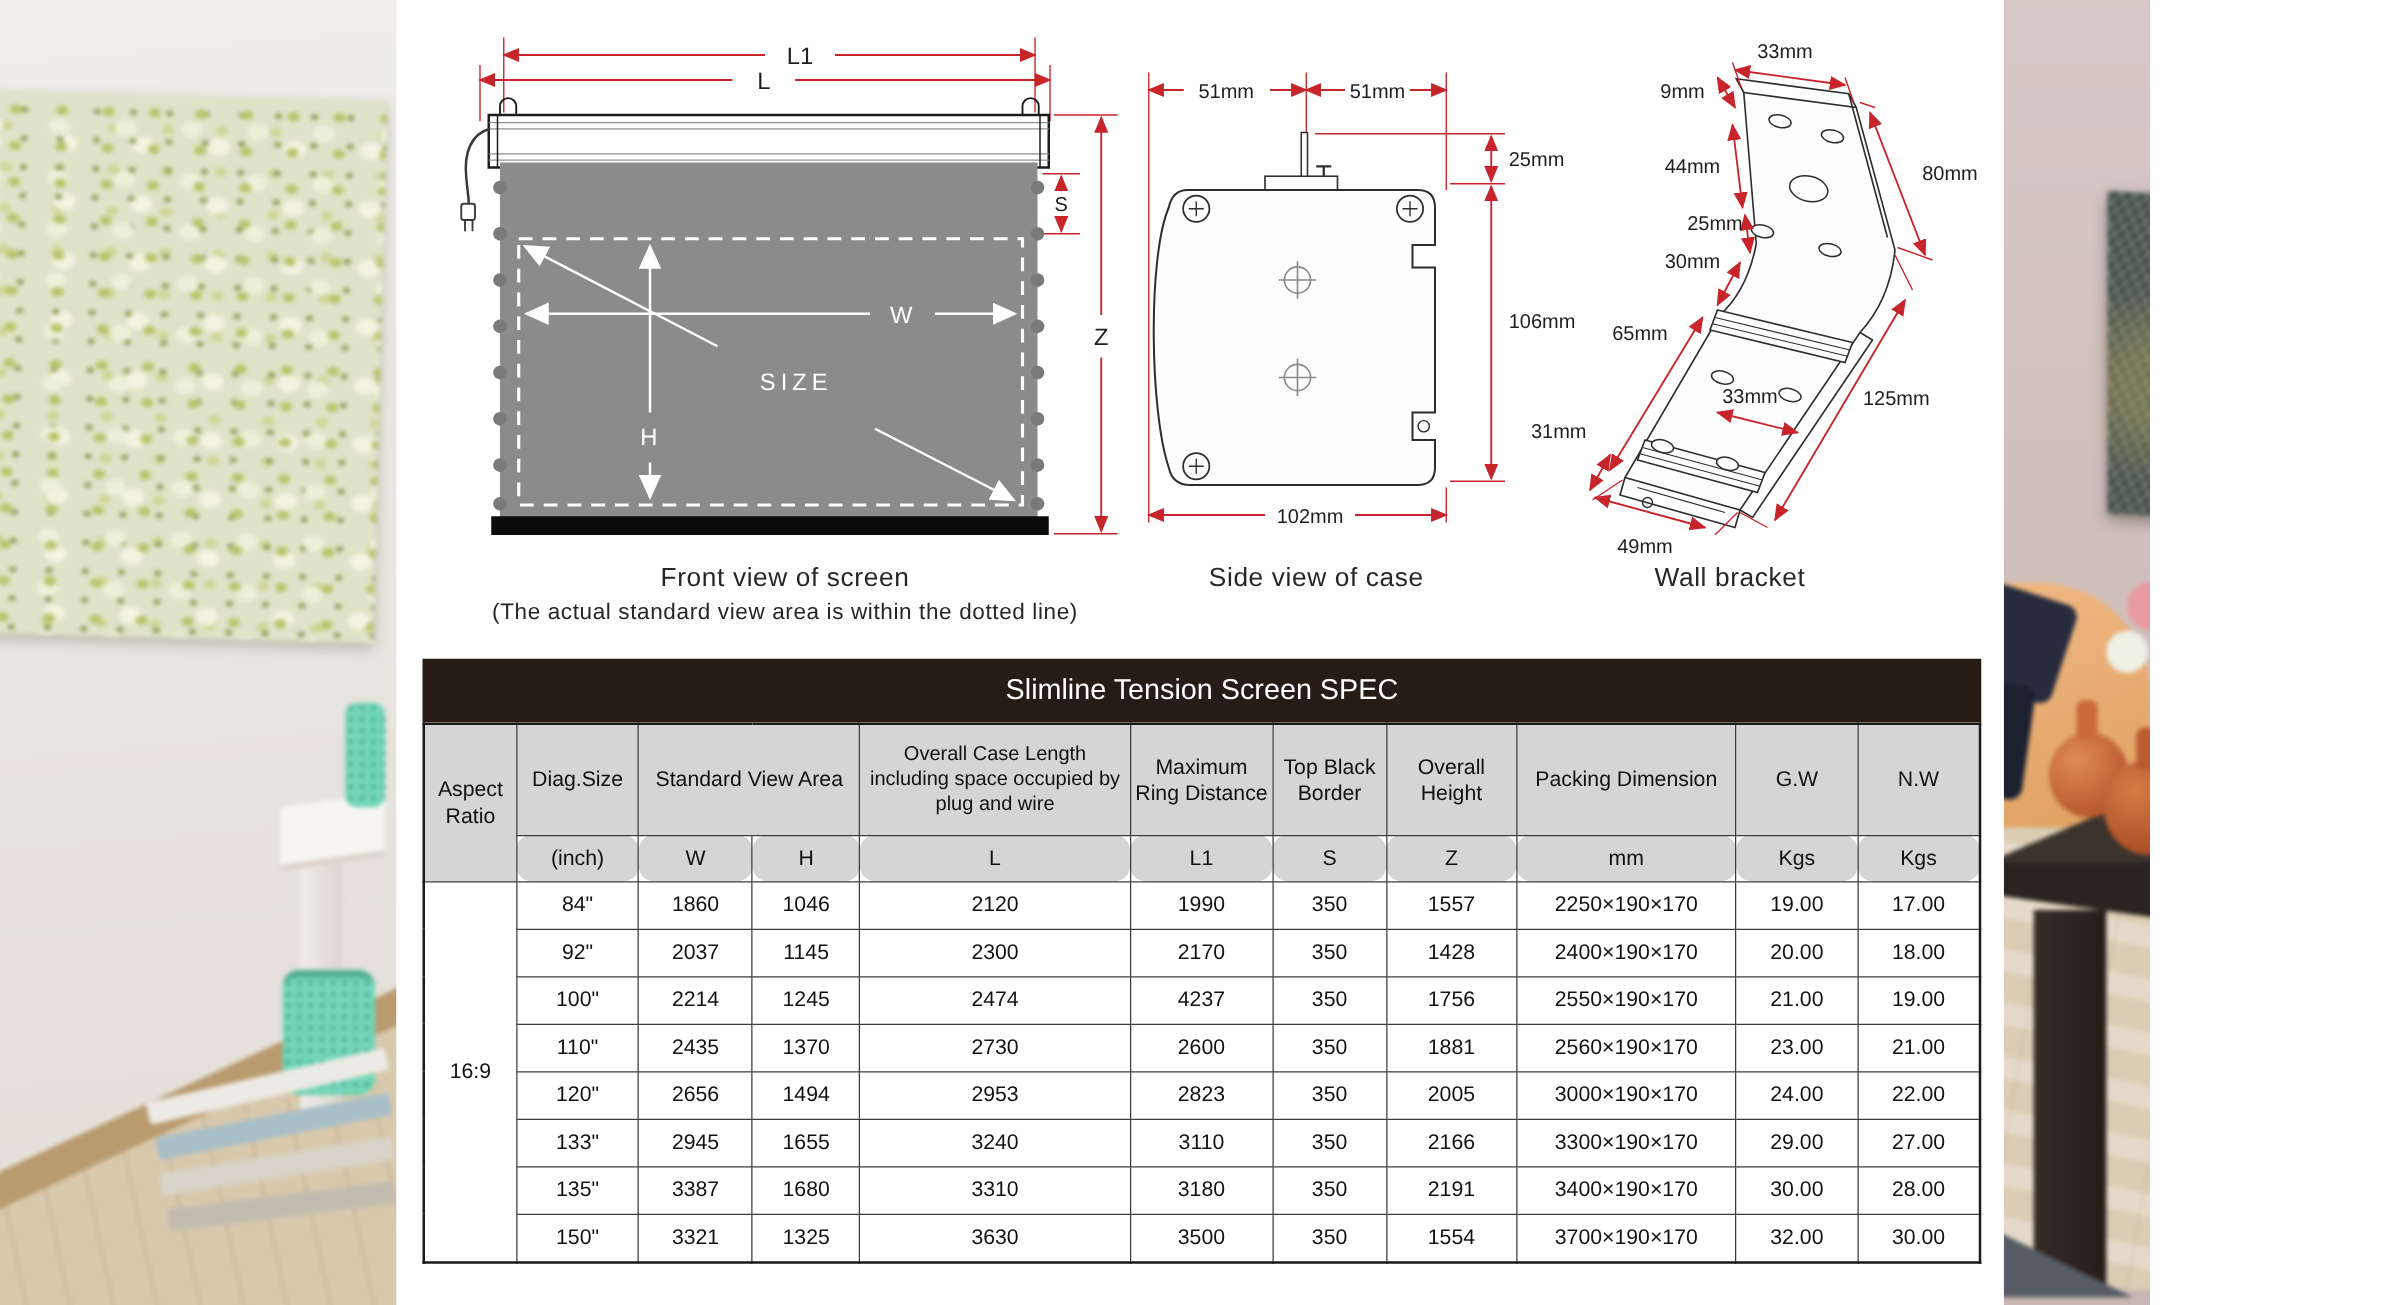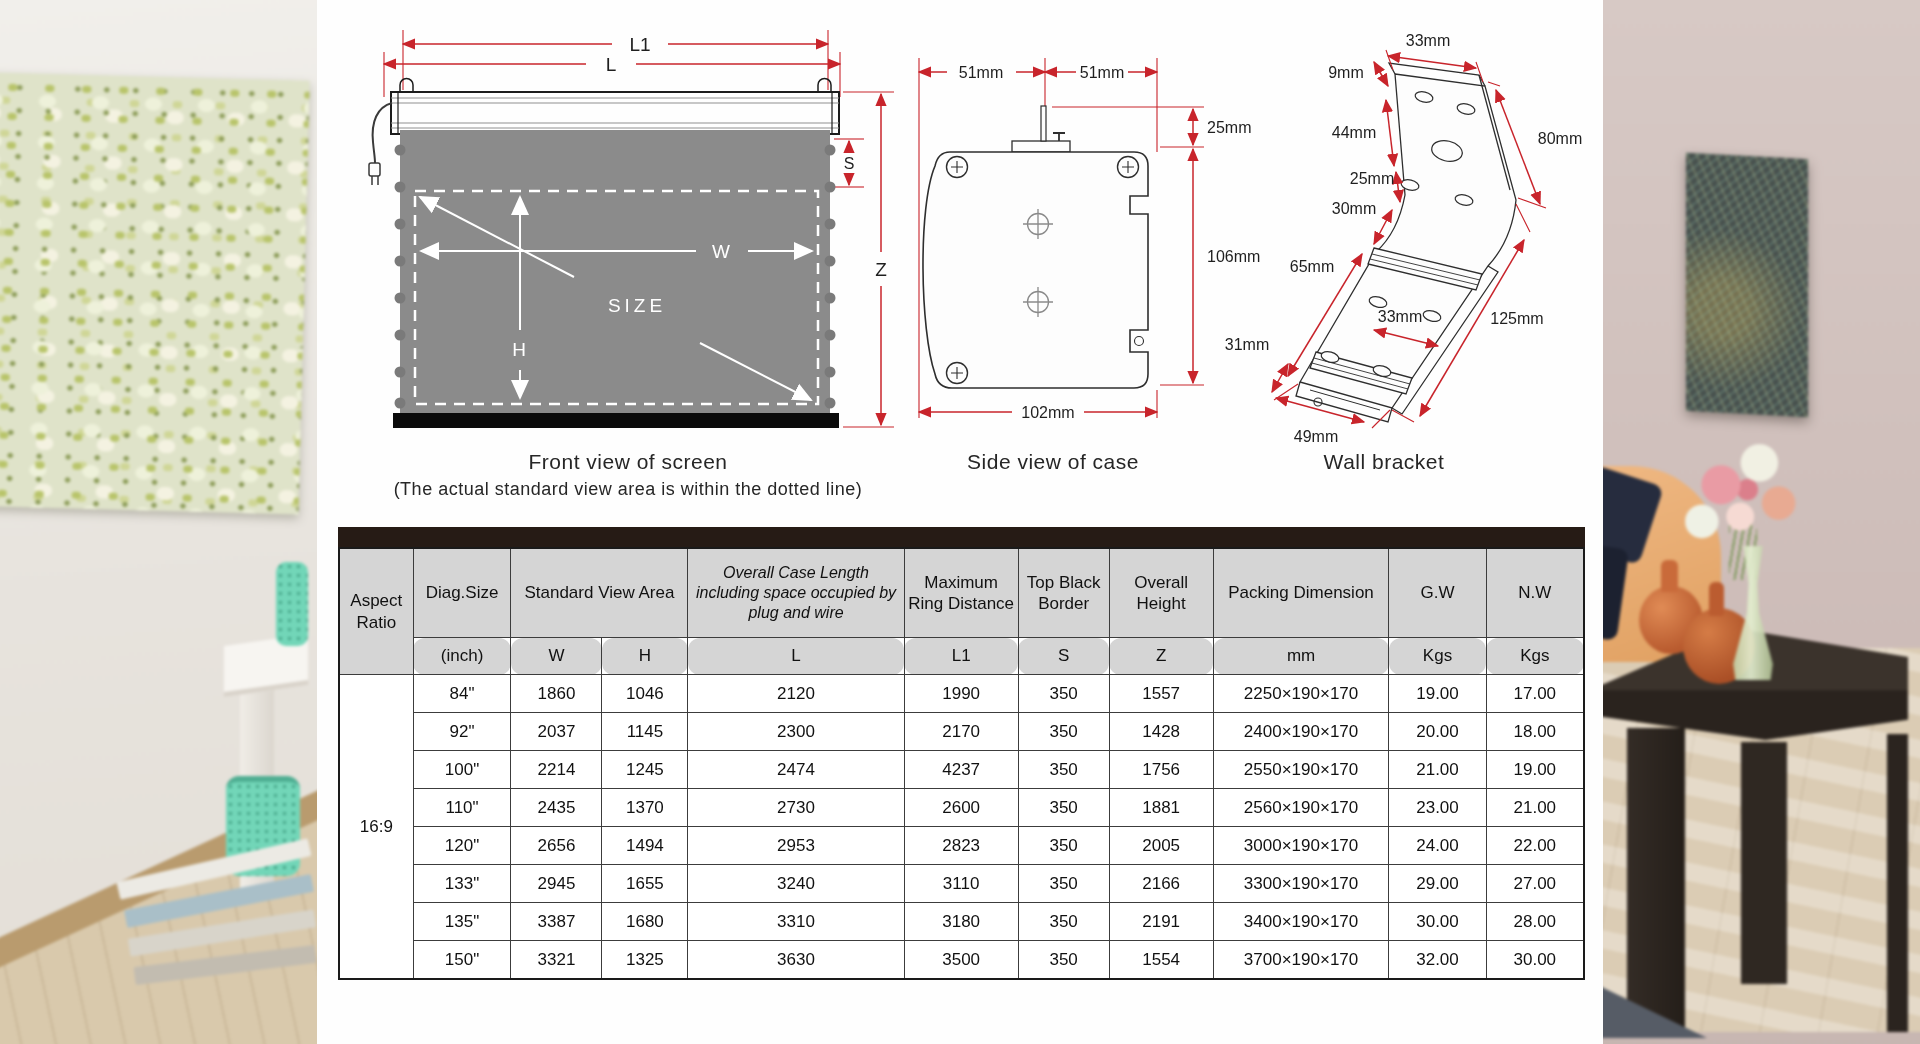--- a/index.html
+++ b/index.html
@@ -1,16 +1,16 @@
 <!DOCTYPE html>
 <html><head>
 <meta charset="utf-8">
 <style>
   html,body{margin:0;padding:0;background:#ffffff;font-family:"Liberation Sans",sans-serif;}
-  #stage{position:relative;width:1920px;height:1044px;overflow:hidden;background:#fff;}
+  #stage{position:relative;width:1720px;height:1044px;overflow:hidden;background:#fff;}
 
   
   .photo{position:absolute;top:0;height:1044px;overflow:hidden;}
   #photo-left{left:0;width:318px;}
   #photo-right{left:1603px;width:317px;}
   .photo-inner{position:absolute;inset:-12px;filter:blur(1.6px);}
   .abs{position:absolute;}
 
   
   .lp-wall{inset:0;background:linear-gradient(175deg,#f1efeb,#e7e3dd 55%,#e3ded6);}
@@ -98,21 +98,21 @@
   .subcap{font-size:18px;fill:#262626;letter-spacing:.5px;}
   .mid{text-anchor:middle;}
 
   
   #spec{position:absolute;left:338px;top:527px;width:1247px;}
   #spec-title{background:#261b15;color:#fff;text-align:center;padding:9px 0 11px;font-size:23px;line-height:1.34;}
   table.spec{width:100%;border-collapse:collapse;table-layout:fixed;background:#fff;border:2px solid #1a1a1a;font-size:17px;color:#111;}
   table.spec th,table.spec td{border:1px solid #3c3c3c;text-align:center;vertical-align:middle;font-weight:400;padding:0 2px;}
   table.spec thead th{background:#d5d5d5;}
   tr.hdr1 th{height:88px;line-height:1.25;}
-  tr.hdr1 th.small{font-size:16px;font-style:italic;}
+  tr.hdr1 th.small{font-size:16px;}
   tr.hdr2 th{height:36px;border-radius:12px;}
   tr.data td{height:37px;}
 </style>
 </head>
 <body>
 
 <div id="stage">
 
   <div class="photo" id="photo-left">
     <div class="photo-inner">
@@ -328,20 +328,21 @@
       <path class="redthin" d="M1298,384 L1274,400 M1390,410 L1372,428"></path>
       <path class="red" d="M1276,398 L1364,422" marker-start="url(#mr)" marker-end="url(#mr)"></path>
       <text class="dt mid" x="1316" y="442">49mm</text>
 
       <text class="cap mid" x="1384" y="469">Wall bracket</text>
     </g>
   </svg>
 
   <div id="spec">
     <div id="spec-title">
+      <div>Slimline Tension Screen SPEC</div>
     </div>
     <table class="spec">
       <colgroup>
         <col style="width:5.95%">
           <col style="width:7.85%">
           <col style="width:7.3%">
           <col style="width:6.9%">
         <col style="width:17.35%">
           <col style="width:9.15%">
           <col style="width:7.3%">

